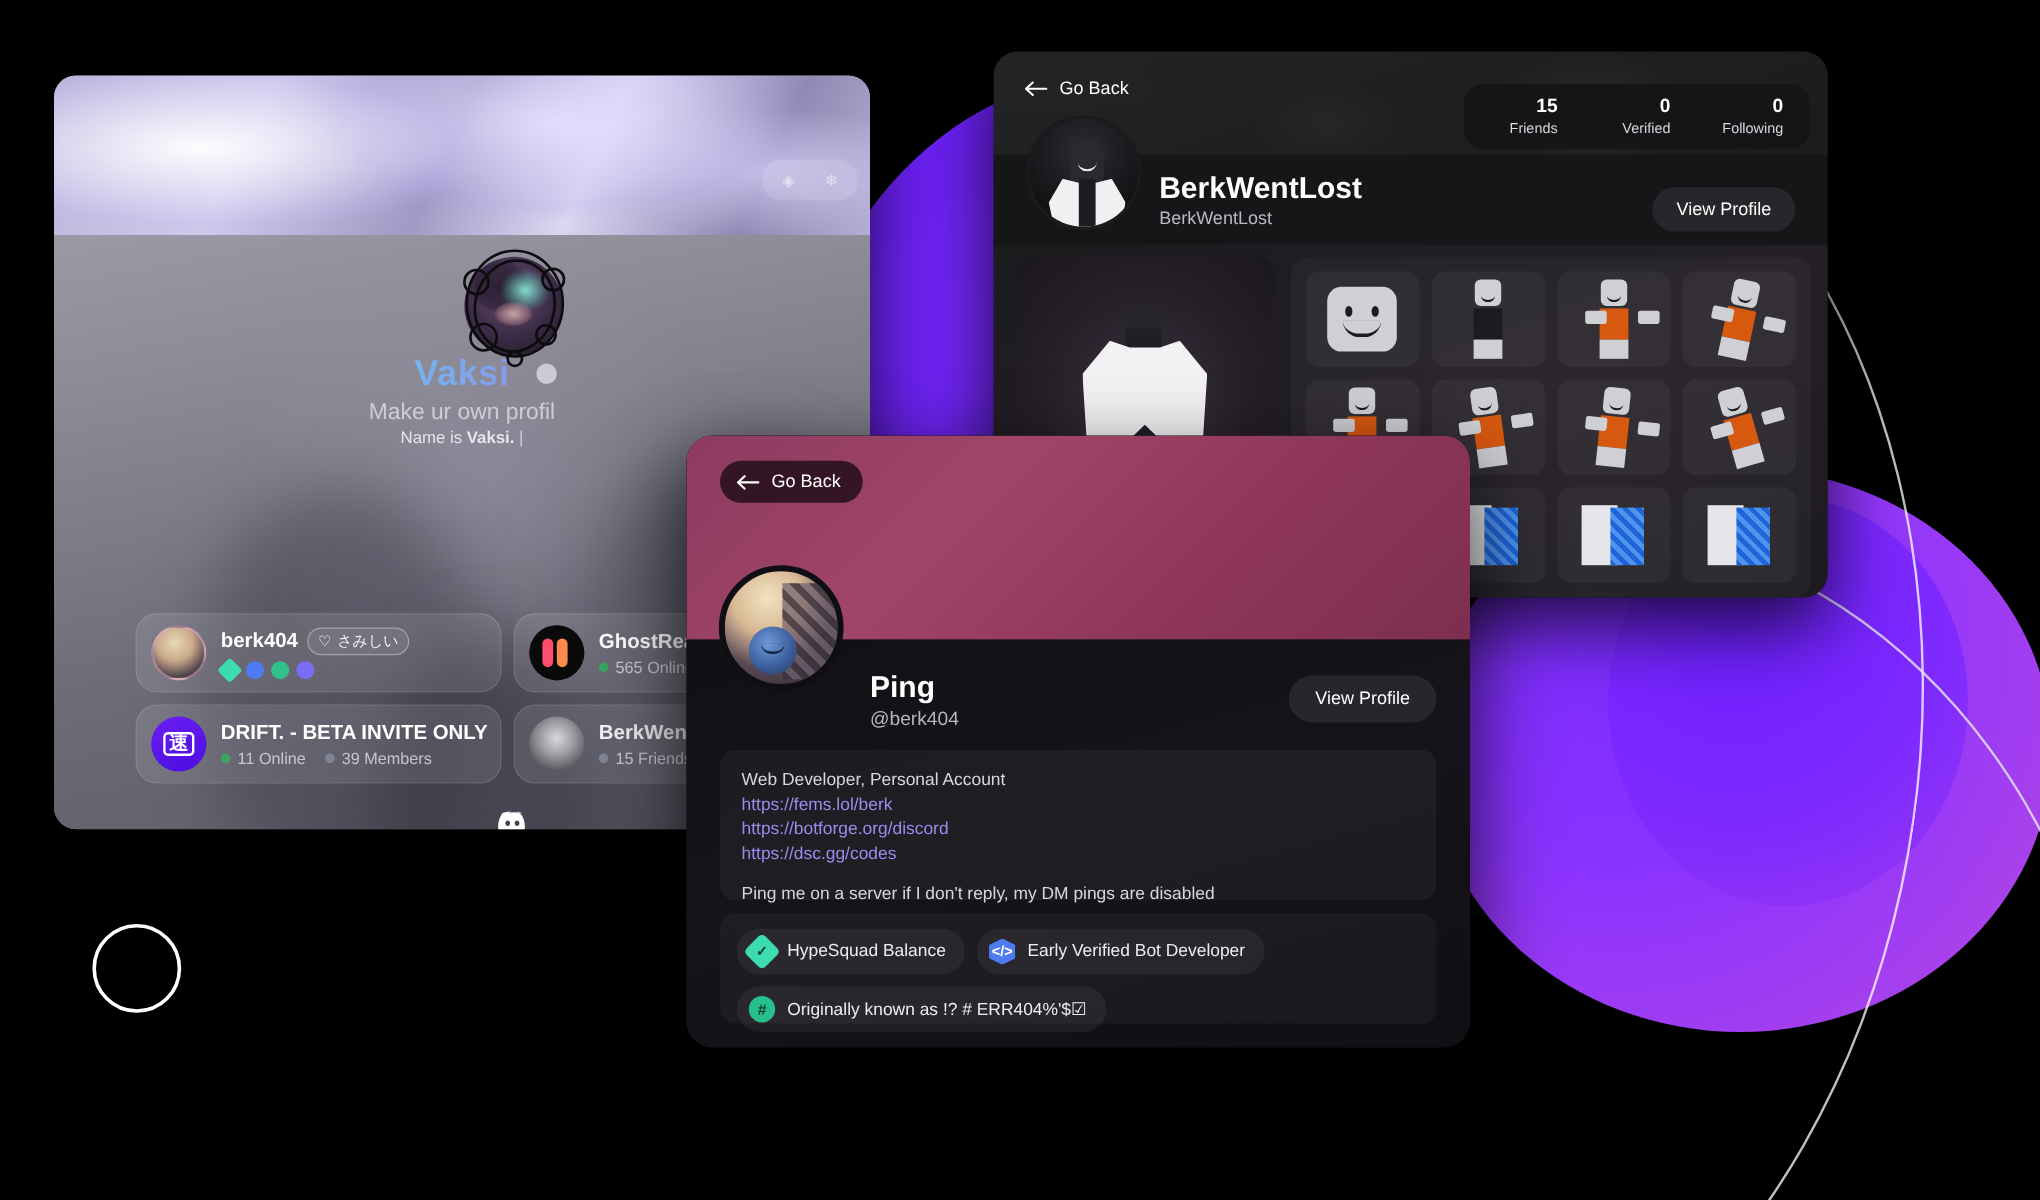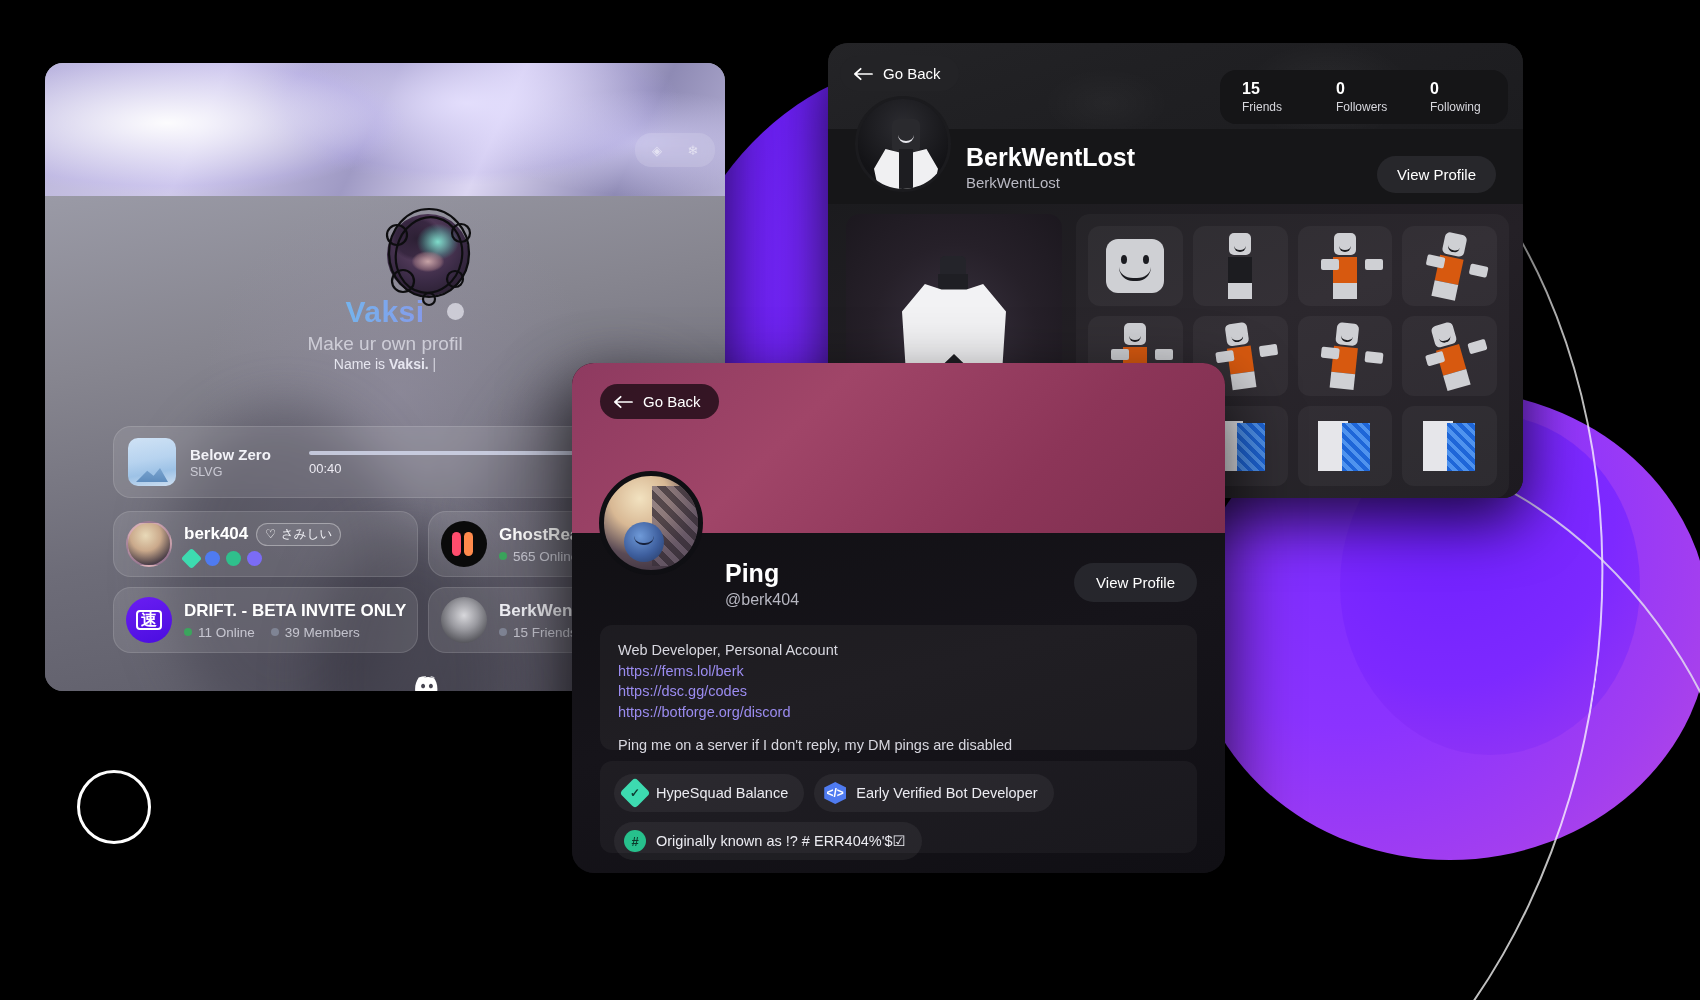--- a/index.html
+++ b/index.html
@@ -201,21 +201,21 @@
     background: rgba(0,0,0,0.55);
   }
   #roblox-goback { left: 12px; top: 13px; background:#232326; }
   .arrow-ico { width:19px; height:14px; flex:none; }
 
   #roblox-stats {
     position:absolute; right: 15px; top: 27px;
     background: #151517; border-radius: 16px; padding: 10px 22px;
     display:flex; gap: 38px;
   }
-  .stat { text-align:left; min-width: 56px; }
+  .stat { text-align:right; min-width: 56px; }
   .stat-num { font-size:16px; font-weight:700; color:#fff; line-height:1.15; }
   .stat-lab { font-size:12px; color:#d7d7dd; margin-top:2px; }
 
   #roblox-header {
     position:absolute; left:0; top:86px; width:100%; height:75px;
     background:#161618;
   }
   #roblox-avatar {
     position:absolute; left: 27px; top: 53px; width:96px; height:96px; border-radius:50%;
     background: radial-gradient(circle at 50% 30%, #2c2c31 0%, #131316 70%);
@@ -376,31 +376,20 @@
       </g>
     </svg>
 
     <div id="vaksi-name">Vaksi</div>
     <div id="vaksi-verified"></div>
     <div id="vaksi-tagline">Make ur own profil</div>
     <div id="vaksi-bio">
       <span>Name is </span><b>Vaksi.</b> <span class="caret">|</span>
     </div>
 
-    <div id="music-card">
-      <div id="music-art"></div>
-      <div class="music-meta">
-        <div class="music-title">Below Zero</div>
-        <div class="music-artist">SLVG</div>
-      </div>
-      <div class="music-right">
-        <div class="music-bar"></div>
-        <div class="music-time">00:40</div>
-      </div>
-    </div>
 
     <div class="conn-grid">
 
       <div class="conn-card">
         <div class="conn-av berk"></div>
         <div class="conn-body">
           <div class="conn-row1">
             <div class="conn-name">berk404</div>
             <div class="status-pill">
               <span class="heart">♡</span>
@@ -485,21 +474,21 @@
       <span>Go Back</span>
     </div>
 
     <div id="roblox-stats">
       <div class="stat">
         <div class="stat-num">15</div>
         <div class="stat-lab">Friends</div>
       </div>
       <div class="stat">
         <div class="stat-num">0</div>
-        <div class="stat-lab">Followers</div>
+        <div class="stat-lab">Verified</div>
       </div>
       <div class="stat">
         <div class="stat-num">0</div>
         <div class="stat-lab">Following</div>
       </div>
     </div>
 
     <div id="roblox-header"></div>
 
     <div id="roblox-avatar">
@@ -631,22 +620,22 @@
       <div class="plaid"></div>
       <div class="plush"></div>
     </div>
     <div id="discord-name">Ping</div>
     <div id="discord-handle">@berk404</div>
     <div id="discord-viewprofile">View Profile</div>
 
     <div id="discord-bio">
       <div>Web Developer, Personal Account</div>
       <a class="link">https://fems.lol/berk</a>
+      <a class="link">https://botforge.org/discord</a>
       <a class="link">https://dsc.gg/codes</a>
-      <a class="link">https://botforge.org/discord</a>
       <div class="gap"></div>
       <div>Ping me on a server if I don't reply, my DM pings are disabled</div>
     </div>
 
     <div id="discord-badges">
       <div class="badge-pill">
         <span class="bicon hype">
             <span>✓</span>
           </span>
         <span>HypeSquad Balance</span>

